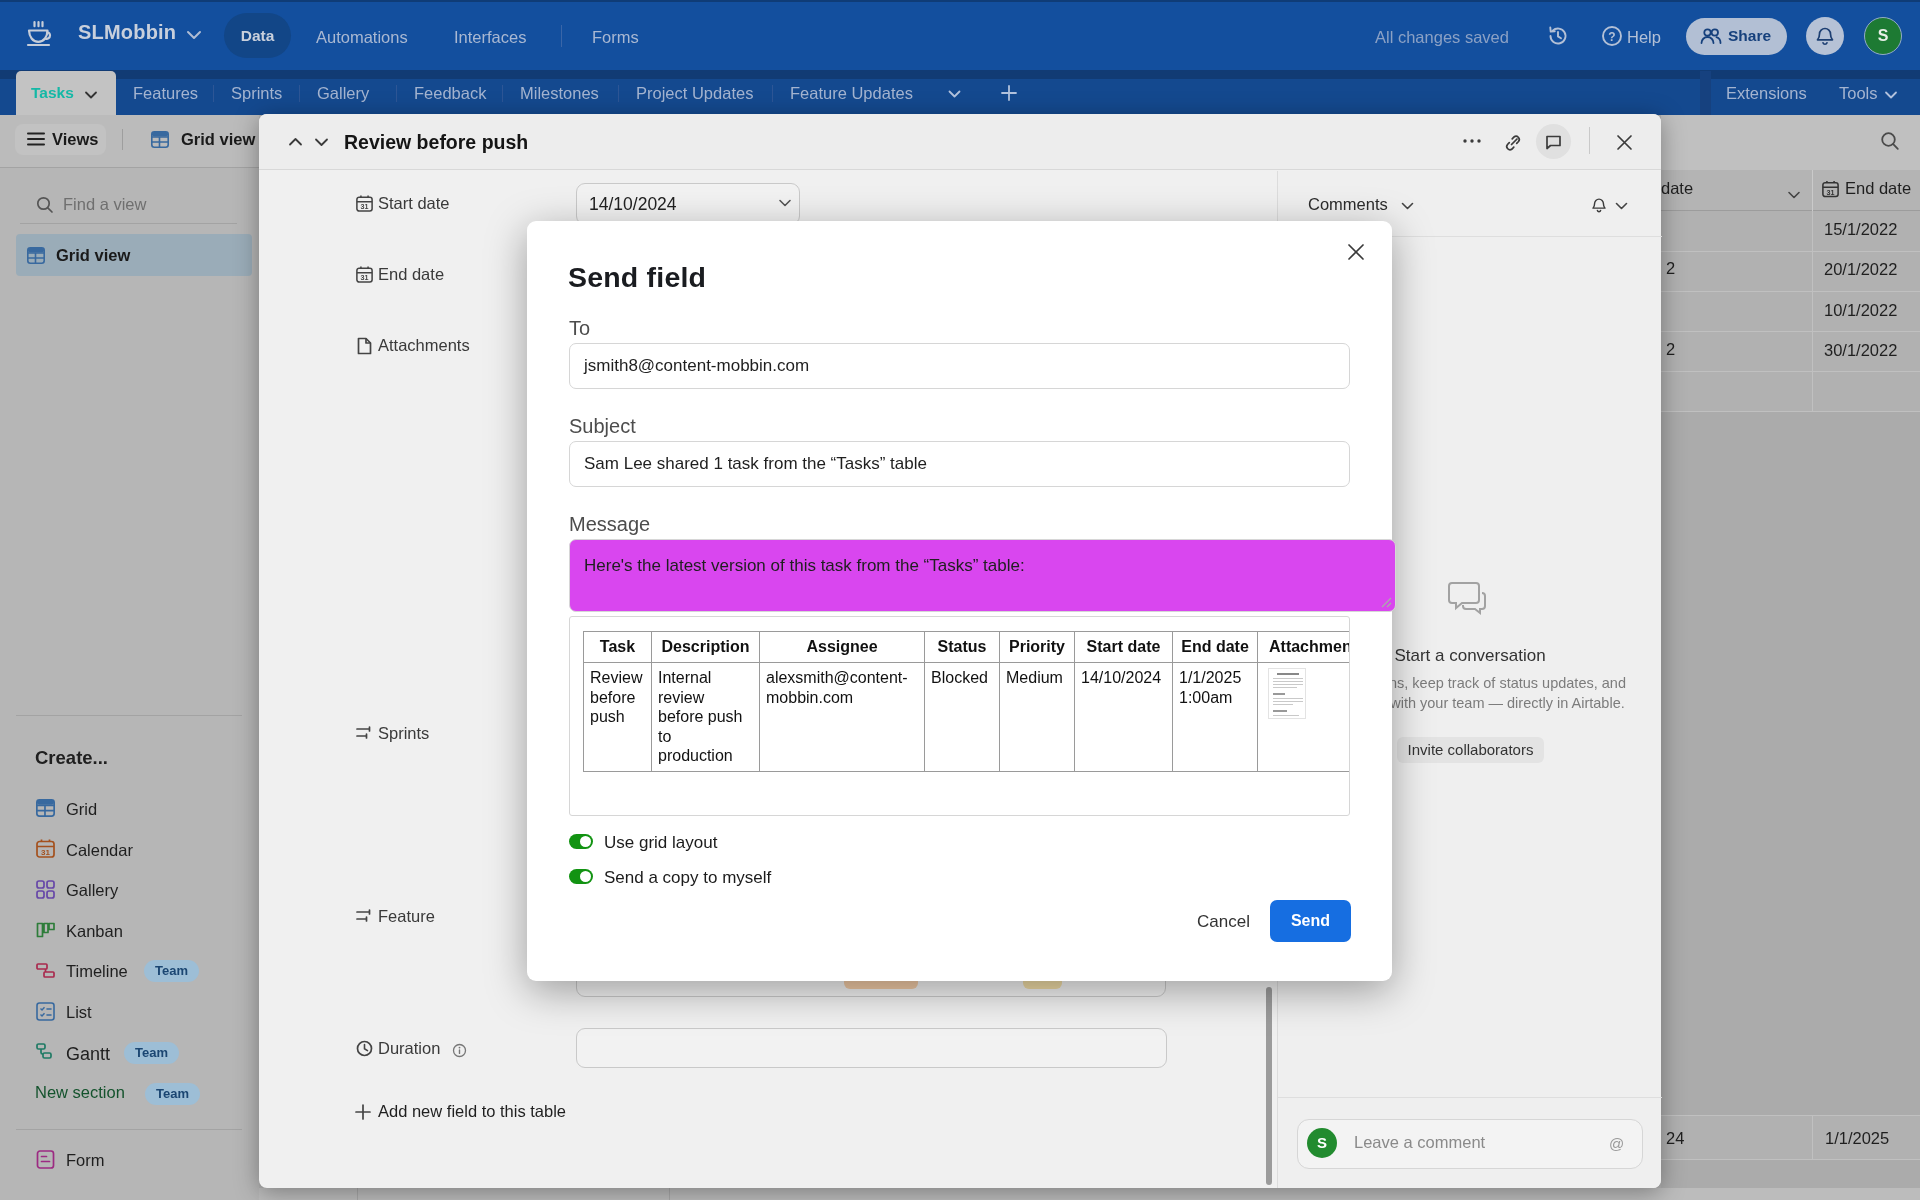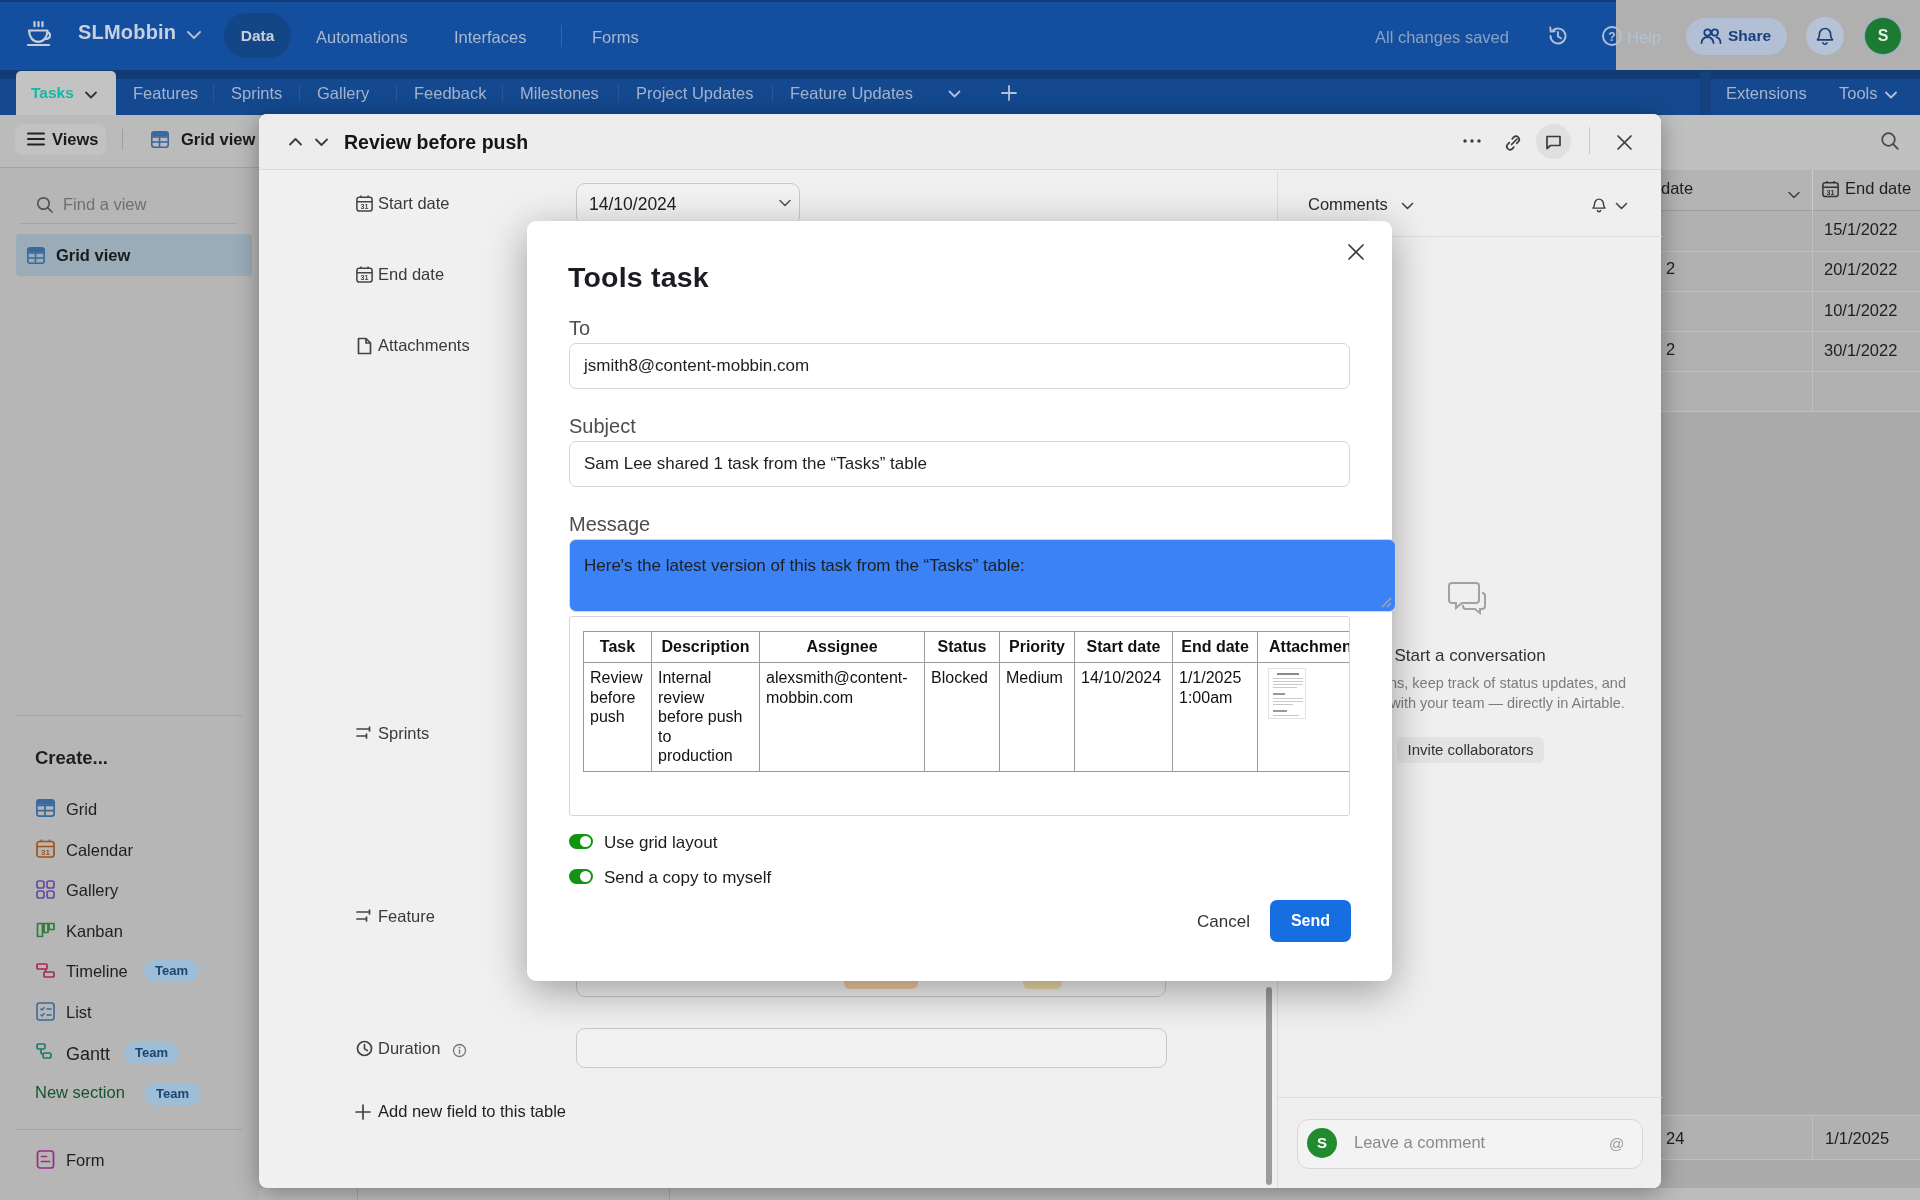--- a/index.html
+++ b/index.html
@@ -1,20 +1,20 @@
 <!DOCTYPE html>
 <html><head>
 <meta charset="utf-8">
 <style>
   * { margin:0; padding:0; box-sizing:border-box; }
   html,body { width:1920px; height:1200px; overflow:hidden; background:#b0b0b0;
     font-family:"Liberation Sans", sans-serif; }
   .abs { position:absolute; }
   
-  #topbar { position:absolute; left:0; top:0; width:1616px; height:71px; background:#134f9e; }
+  #topbar { position:absolute; left:0; top:0; width:1920px; height:71px; background:#134f9e; }
   #topbar:before { content:""; position:absolute; left:0; top:0; width:100%; height:2px; background:#0f3c77; }
   #tabbar { position:absolute; left:0; top:71px; width:1920px; height:44px; background:#14498f; }
   #tabbar:before { content:""; position:absolute; left:0; top:-1px; width:100%; height:9px; background:#113b74; }
   .tbtxt { position:absolute; color:#a9b8d2; font-size:16.5px; white-space:nowrap; }
   .tabtxt { position:absolute; top:0; height:44px; line-height:44px; color:#a4b4d0; font-size:16.5px; white-space:nowrap; }
   .tabdiv { position:absolute; top:14px; height:17px; width:1px; background:#2d5696; }
   
   #sidebar { position:absolute; left:0; top:115px; width:259px; height:1085px; background:#b6b6b6; }
   
   #rgrid { position:absolute; left:1661px; top:115px; width:259px; height:1085px; background:#ababab; }
@@ -381,27 +381,27 @@
     <div class="abs" style="left:19px;top:948px;width:346px;height:50px;background:#f3f3f3;border:1px solid #d6d6d6;border-radius:12px"></div>
     <div class="abs" style="left:29px;top:957px;width:30px;height:30px;background:#228b2f;border-radius:50%;text-align:center;line-height:30px;color:#fff;font-size:15px;font-weight:bold">S</div>
     <div class="abs" style="left:76px;top:962px;font-size:16.5px;color:#8a8a8a">Leave a comment</div>
     <div class="abs" style="left:331px;top:964px;font-size:15px;color:#9a9a9a">@</div>
   </div>
 </div>
 <div id="dialog">
   <svg class="abs" style="left:820px;top:22px" width="18" height="18" viewBox="0 0 18 18">
       <path d="M2 2 l14 14 M16 2 l-14 14" stroke="#3a3a3a" stroke-width="1.7" stroke-linecap="round"></path>
     </svg>
-  <div class="abs" style="left:41px;top:40px;font-size:28.5px;font-weight:bold;color:#1a1c20;letter-spacing:0.2px">Tools task</div>
+  <div class="abs" style="left:41px;top:40px;font-size:28.5px;font-weight:bold;color:#1a1c20;letter-spacing:0.2px">Send field</div>
   <div class="dlabel" style="top:96px">To</div>
   <div class="dinput" style="top:122px">jsmith8@content-mobbin.com</div>
   <div class="dlabel" style="top:194px">Subject</div>
   <div class="dinput" style="top:220px">Sam Lee shared 1 task from the “Tasks” table</div>
   <div class="dlabel" style="top:292px">Message</div>
-  <div class="abs" style="left:42px;top:318px;width:827px;height:73px;border:1px solid #d6d6d6;border-radius:7px;background:#3b82f6">
+  <div class="abs" style="left:42px;top:318px;width:827px;height:73px;border:1px solid #d6d6d6;border-radius:7px;background:#d946ef">
     <div class="abs" style="left:14px;top:16px;font-size:17px;color:#1f1f1f">Here's the latest version of this task from the “Tasks” table:</div>
     <svg class="abs" style="right:3px;bottom:3px" width="12" height="12" viewBox="0 0 12 12">
         <path d="M11 2 L2 11 M11 7 L7 11" stroke="#aaa" stroke-width="1.3"></path>
       </svg>
   </div>
 
   <div class="abs" style="left:42px;top:395px;width:781px;height:200px;border:1px solid #d6d6d6;border-radius:3px;background:#fff;overflow:hidden">
     <table style="position:absolute;left:13px;top:14px;border-collapse:collapse;table-layout:fixed;width:880px;font-family:'Liberation Sans',sans-serif">
       <colgroup>
         <col style="width:68px">

